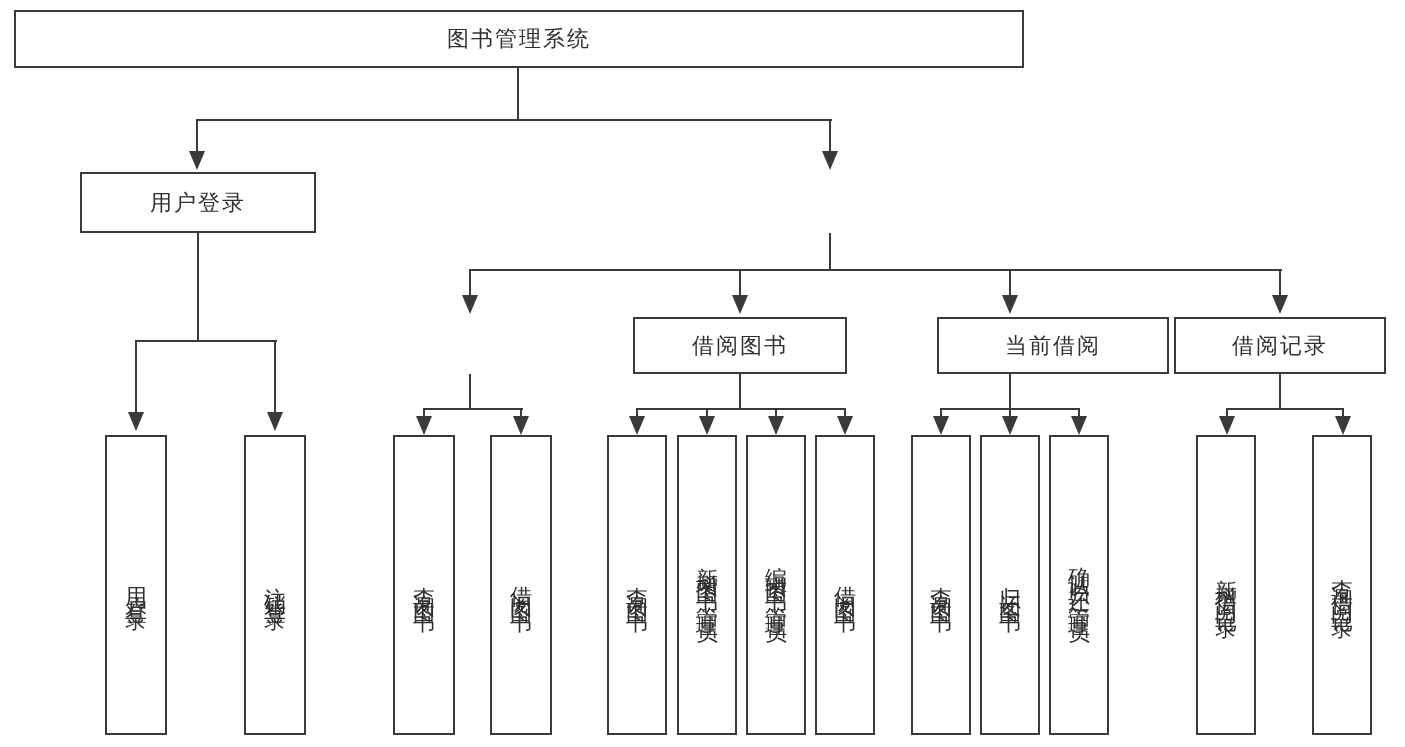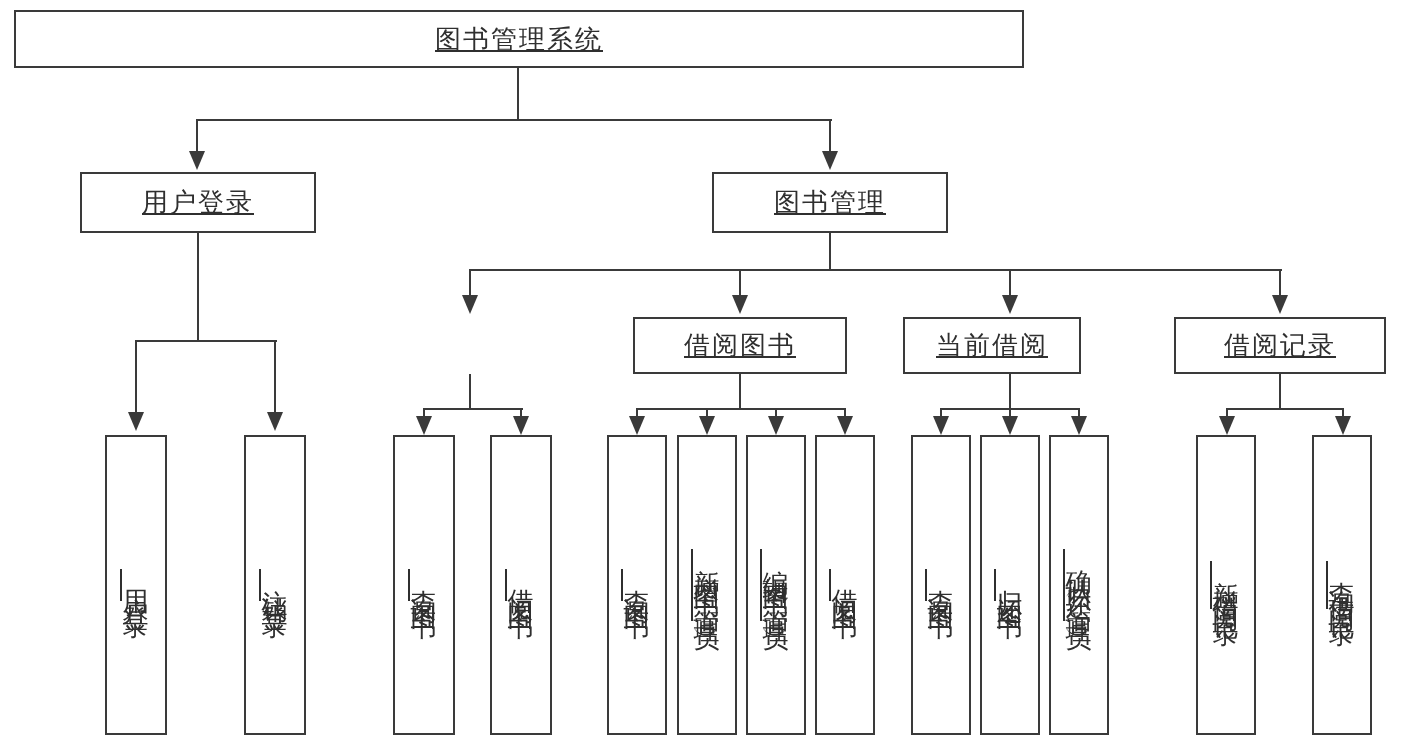--- a/index.html
+++ b/index.html
@@ -16,22 +16,21 @@
     font-family:"Liberation Sans","DejaVu Sans",sans-serif;
     overflow:hidden;
   }
   .bx{
     position:absolute;
     box-sizing:border-box;
     border:2.5px solid var(--line);
     background:var(--bg);
     display:flex;align-items:center;justify-content:center;
     color:var(--text);
-    font-size:26px;
-    text-decoration:underline;
+    font-size:22px;
   }
   .h-bx span{letter-spacing:2px;white-space:nowrap;}
   .v-bx span{
     writing-mode:vertical-rl;
     text-orientation:mixed;
     letter-spacing:8px;
     line-height:1;
     white-space:nowrap;
   }
   .ln{position:absolute;background:var(--line);}
@@ -62,39 +61,36 @@
   <div class="ln" style="left:517px;top:67px;width:2px;height:53px;"></div>
   <div class="ln" style="left:196px;top:119px;width:636px;height:2px;"></div>
   <div class="ln" style="left:196px;top:119px;width:2px;height:34px;"></div>
   <div class="arr" style="left:189px;top:151px;"></div>
   <div class="ln" style="left:829px;top:119px;width:2px;height:34px;"></div>
   <div class="arr" style="left:822px;top:151px;"></div>
 
   <div class="bx h-bx" style="left:80px;top:172px;width:236px;height:61px;">
     <span>用户登录</span>
   </div>
-  <div class="bx h-bx" style="left:712px;top:172px;width:236px;height:61px;">
-    <span>图书管理</span>
-  </div>
 
   <div class="ln" style="left:829px;top:233px;width:2px;height:37px;"></div>
   <div class="ln" style="left:469px;top:269px;width:813px;height:2px;"></div>
   <div class="ln" style="left:469px;top:269px;width:2px;height:28px;"></div>
   <div class="arr" style="left:462px;top:295px;"></div>
   <div class="ln" style="left:739px;top:269px;width:2px;height:28px;"></div>
   <div class="arr" style="left:732px;top:295px;"></div>
   <div class="ln" style="left:1009px;top:269px;width:2px;height:28px;"></div>
   <div class="arr" style="left:1002px;top:295px;"></div>
   <div class="ln" style="left:1279px;top:269px;width:2px;height:28px;"></div>
   <div class="arr" style="left:1272px;top:295px;"></div>
 
   <div class="bx h-bx" style="left:633px;top:317px;width:214px;height:57px;">
     <span>借阅图书</span>
   </div>
-  <div class="bx h-bx" style="left:903px;top:317px;width:178px;height:57px;">
+  <div class="bx h-bx" style="left:937px;top:317px;width:232px;height:57px;">
     <span>当前借阅</span>
   </div>
   <div class="bx h-bx" style="left:1174px;top:317px;width:212px;height:57px;">
     <span>借阅记录</span>
   </div>
 
   <div class="ln" style="left:197px;top:233px;width:2px;height:108px;"></div>
   <div class="ln" style="left:135px;top:340px;width:142px;height:2px;"></div>
   <div class="ln" style="left:135px;top:340px;width:2px;height:74px;"></div>
   <div class="arr" style="left:128px;top:412px;"></div>

